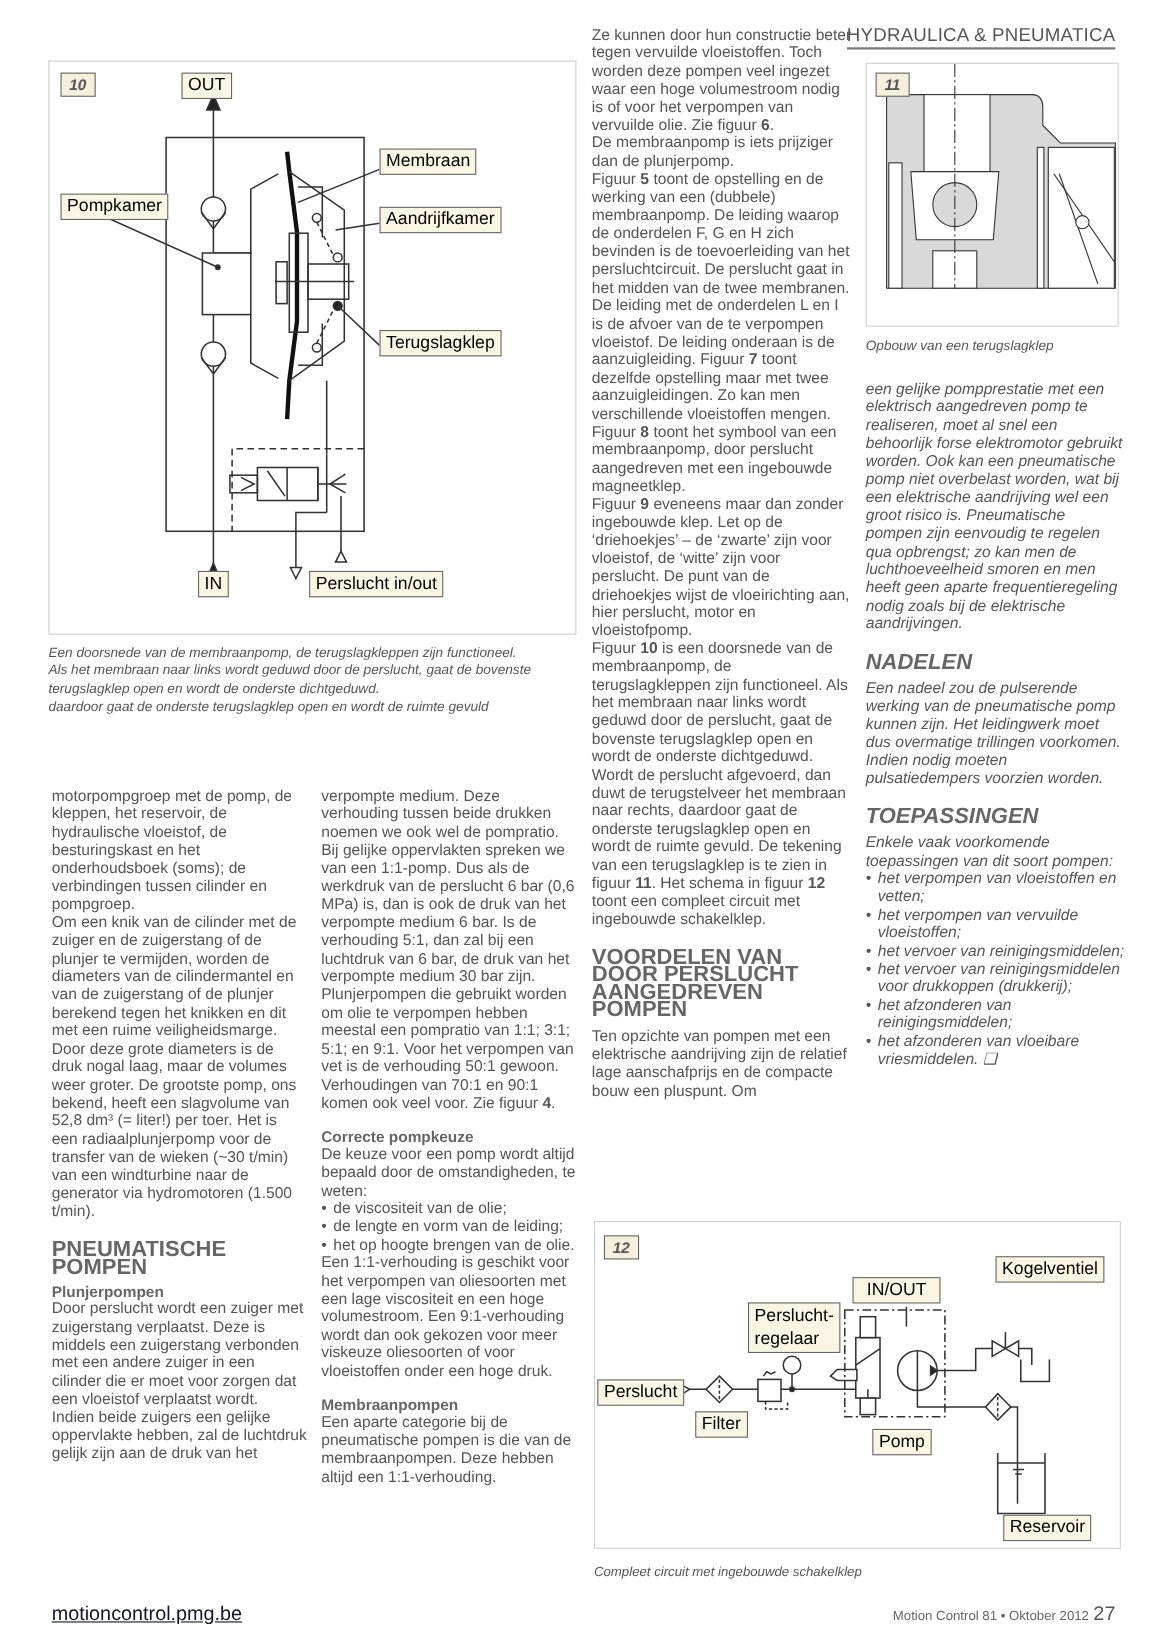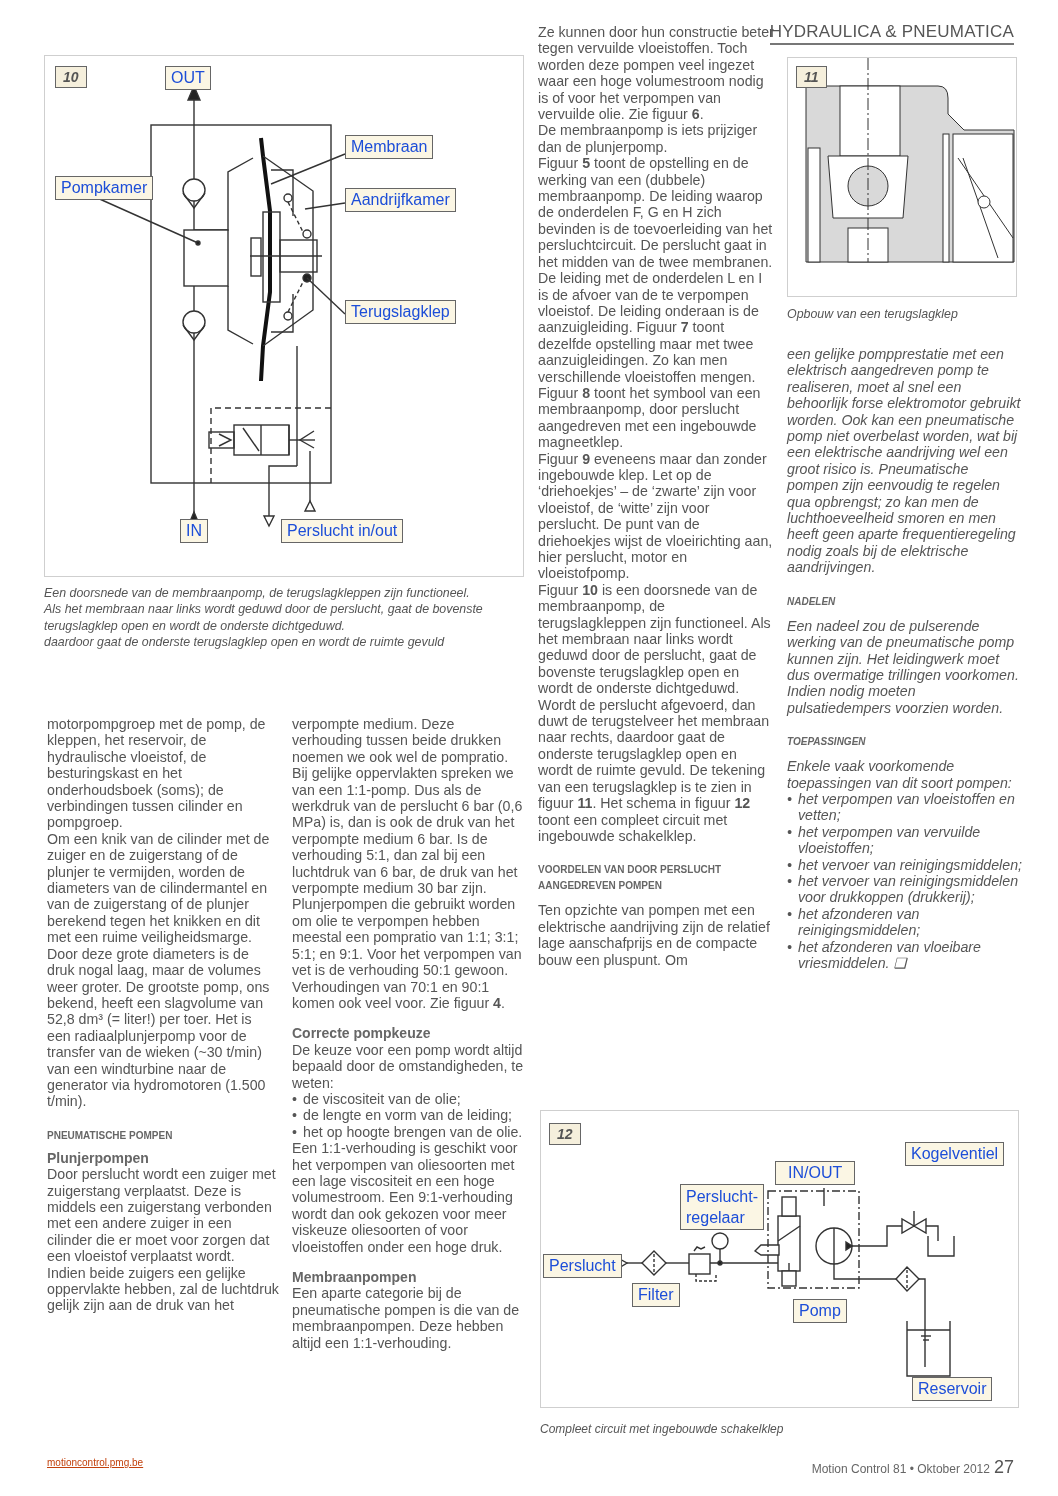--- a/index.html
+++ b/index.html
@@ -3,32 +3,32 @@
 <meta charset="utf-8">
 <style>
   html,body{margin:0;padding:0;background:#fff;}
   body{width:1058px;height:1496px;position:relative;overflow:hidden;
        font-family:"Liberation Sans",sans-serif;color:#4a4a4a;}
   .abs{position:absolute;}
   .section-title{right:44px;top:22px;font-size:17px;letter-spacing:0.2px;color:#555;
        border-bottom:2px solid #777;padding-bottom:1px;}
   .col{position:absolute;font-size:14.2px;line-height:16.4px;color:#555;}
   .col p{margin:0;}
-  .col h2{margin:0;font-size:10px;line-height:16px;font-weight:bold;color:#666;}
+  .col h2{margin:0;font-size:20px;line-height:16px;font-weight:bold;color:#666;}
   .col h3{margin:0;font-size:14px;font-weight:bold;color:#666;}
   .col ul{list-style:none;margin:0;padding:0;}
   .col li{position:relative;padding-left:11px;}
   .col li::before{content:"\2022";position:absolute;left:0;top:0;}
   .fig{position:absolute;border:1px solid #cfcfcf;background:#fff;}
-  .tag{position:absolute;background:#fbf6e4;border:1px solid #666;font-size:16px;color:#1d4ed8;
+  .tag{position:absolute;background:#fbf6e4;border:1px solid #666;font-size:16px;color:#000000;
        padding:1px 5px;white-space:nowrap;line-height:20px;}
   .numtag{position:absolute;background:#f5efdc;border:1.5px solid #666;font-size:14px;font-weight:bold;
        font-style:italic;color:#555;padding:0 7px;line-height:20px;}
   .caption{position:absolute;font-style:italic;font-size:12.4px;line-height:16.4px;color:#555;}
-  .footer-left{left:47px;top:1457px;font-size:10px;color:#c2410c;text-decoration:underline;}
+  .footer-left{left:47px;top:1457px;font-size:18px;color:#0f172a;text-decoration:underline;}
   .footer-right{right:44px;top:1457px;font-size:12px;color:#666;}
   .footer-right .pg{font-size:18px;color:#555;margin-left:4px;}
   b.fnum{font-weight:bold;color:#555;}
 </style>
 </head>
 <body>
 
 <div class="abs section-title">HYDRAULICA &amp; PNEUMATICA</div>
 
 <div class="fig" style="left:44px;top:55px;width:478px;height:520px;">

